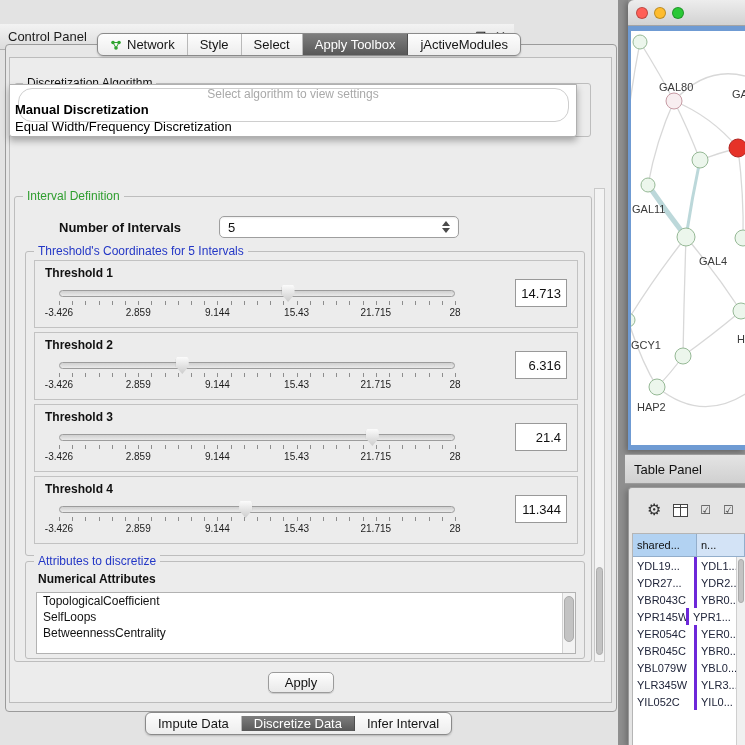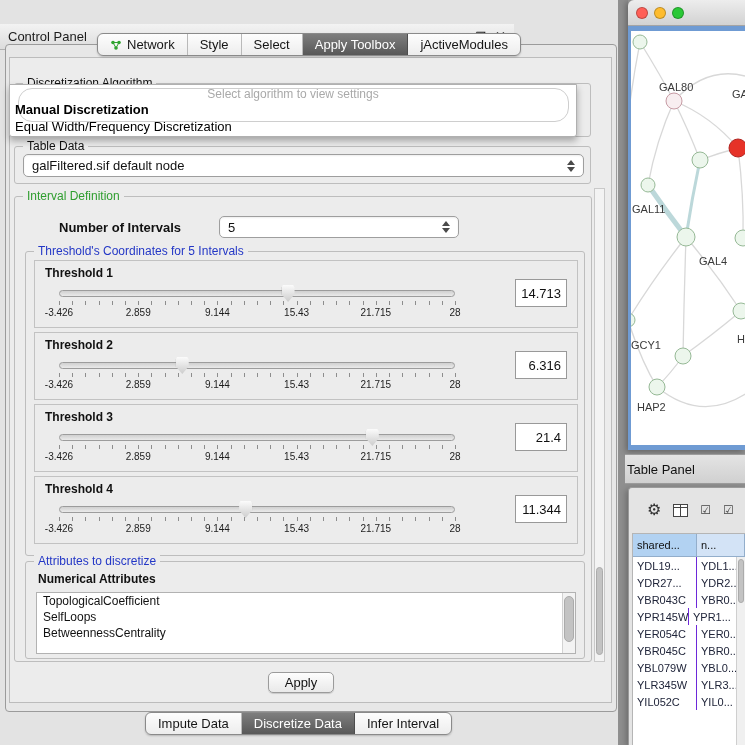--- a/index.html
+++ b/index.html
@@ -87,35 +87,35 @@
   .net-titlebar{position:absolute;left:0;top:0;right:0;height:26px;border-top-left-radius:6px;
     background:linear-gradient(#ededed,#d2d2d2);border-bottom:1px solid #a4a4a4;
     display:flex;align-items:center;gap:6px;padding-left:8px;}
   .light{width:12px;height:12px;border-radius:50%;border:1px solid rgba(0,0,0,.25);}
   .net-frame{position:absolute;left:0;top:26px;right:0;bottom:0;background:#6f9bd3;}
   .net-canvas{position:absolute;left:631px;top:31px;width:114px;height:414px;background:#fff;overflow:hidden;}
 
   
   .tp-titlebar{position:absolute;left:625px;top:454px;width:120px;height:30px;
     background:linear-gradient(#e4e4e4,#d0d0d0);border-top:1px solid #9c9c9c;border-bottom:1px solid #9c9c9c;
-    display:flex;align-items:center;padding-left:2px;font-size:13px;color:#111;}
+    display:flex;align-items:center;padding-left:9px;font-size:13px;color:#111;}
   .tbl-window{position:absolute;left:628px;top:487px;width:117px;height:258px;background:#e4e4e4;
     border:1px solid #9a9a9a;border-right:none;border-bottom:none;border-top-left-radius:4px;
     box-shadow:-2px 2px 6px rgba(0,0,0,.25);}
   .tbl-toolbar{position:absolute;left:0;top:0;right:0;height:44px;display:flex;align-items:center;
     gap:12px;padding-left:18px;}
   .gear-ico{font-size:16px;color:#333;line-height:16px;}
   .check-ico{font-size:12px;color:#444;line-height:12px;}
   .tbl-area{position:absolute;left:3px;top:45px;right:0;bottom:0;background:#fff;border:1px solid #b5b5b5;border-right:none;border-bottom:none;}
   .tbl-header{display:flex;height:23px;font-size:11px;color:#111;}
   .hcell{display:flex;align-items:center;padding-left:4px;border-right:1px solid #93aecb;border-bottom:1px solid #93aecb;overflow:hidden;white-space:nowrap;}
   .hcell.sel{background:#b2d2f2;}
   .hcell.alt{background:#d3e3f6;}
   .trow{display:flex;height:17px;font-size:11px;color:#20253a;}
-  .tcell{padding-left:4px;overflow:hidden;white-space:nowrap;border-right:1px solid #6d28d9;display:flex;align-items:center;}
+  .tcell{padding-left:4px;overflow:hidden;white-space:nowrap;border-right:3px solid #6d28d9;display:flex;align-items:center;}
   .tbl-scroll{position:absolute;right:0;top:23px;bottom:0;width:9px;background:#f0f0f0;border-left:1px solid #cfcfcf;}
 
   .net-label{font-size:11px;fill:#3a3a3a;}
 </style>
 </head>
 <body>
 
 <div class="cp-window">
 
   <div class="cp-titlebar">
@@ -159,30 +159,20 @@
     <span class="fs-title">Discretization Algorithm</span>
   </div>
 
   <div class="algo-popup">
     <div class="ghost-combo"></div>
     <div class="popup-ph">Select algorithm to view settings</div>
     <div class="popup-opt1">Manual Discretization</div>
     <div class="popup-opt2">Equal Width/Frequency Discretization</div>
   </div>
 
-  <div class="fs" style="left:14px;top:146px;width:577px;height:38px;">
-    <span class="fs-title">Table Data</span>
-    <div class="combo" style="left:8px;top:7px;width:561px;height:23px;">
-      <span>galFiltered.sif default node</span>
-      <span class="stepper">
-          <span class="tri-up"></span>
-          <span class="tri-down"></span>
-        </span>
-    </div>
-  </div>
 
   <div class="fs" style="left:14px;top:196px;width:578px;height:466px;">
     <span class="fs-title green">Interval Definition</span>
 
     <div style="position:absolute;left:44px;top:19px;height:22px;display:flex;align-items:center;font-size:13px;font-weight:bold;color:#111;">Number of Intervals</div>
     <div class="combo" style="left:204px;top:19px;width:240px;height:22px;">
       <span>5</span>
       <span class="stepper">
           <span class="tri-up"></span>
           <span class="tri-down"></span>
@@ -408,21 +398,21 @@
       </div>
     </div>
   </div>
 
   <div class="vscroll" style="left:594px;top:188px;width:11px;height:474px;border:1px solid #c9c9c9;">
     <div class="vthumb" style="top:378px;height:88px;"></div>
   </div>
 
   <div class="apply-btn">Apply</div>
 
-  <div class="segbar" style="left:145px;top:712px;">
+  <div class="segbar" style="left:145px;top:712px;align-items:center;">
     <div class="seg">
       <span>Impute Data</span>
     </div>
     <div class="seg dark">
       <span>Discretize Data</span>
     </div>
     <div class="seg">
       <span>Infer Interval</span>
     </div>
   </div>

